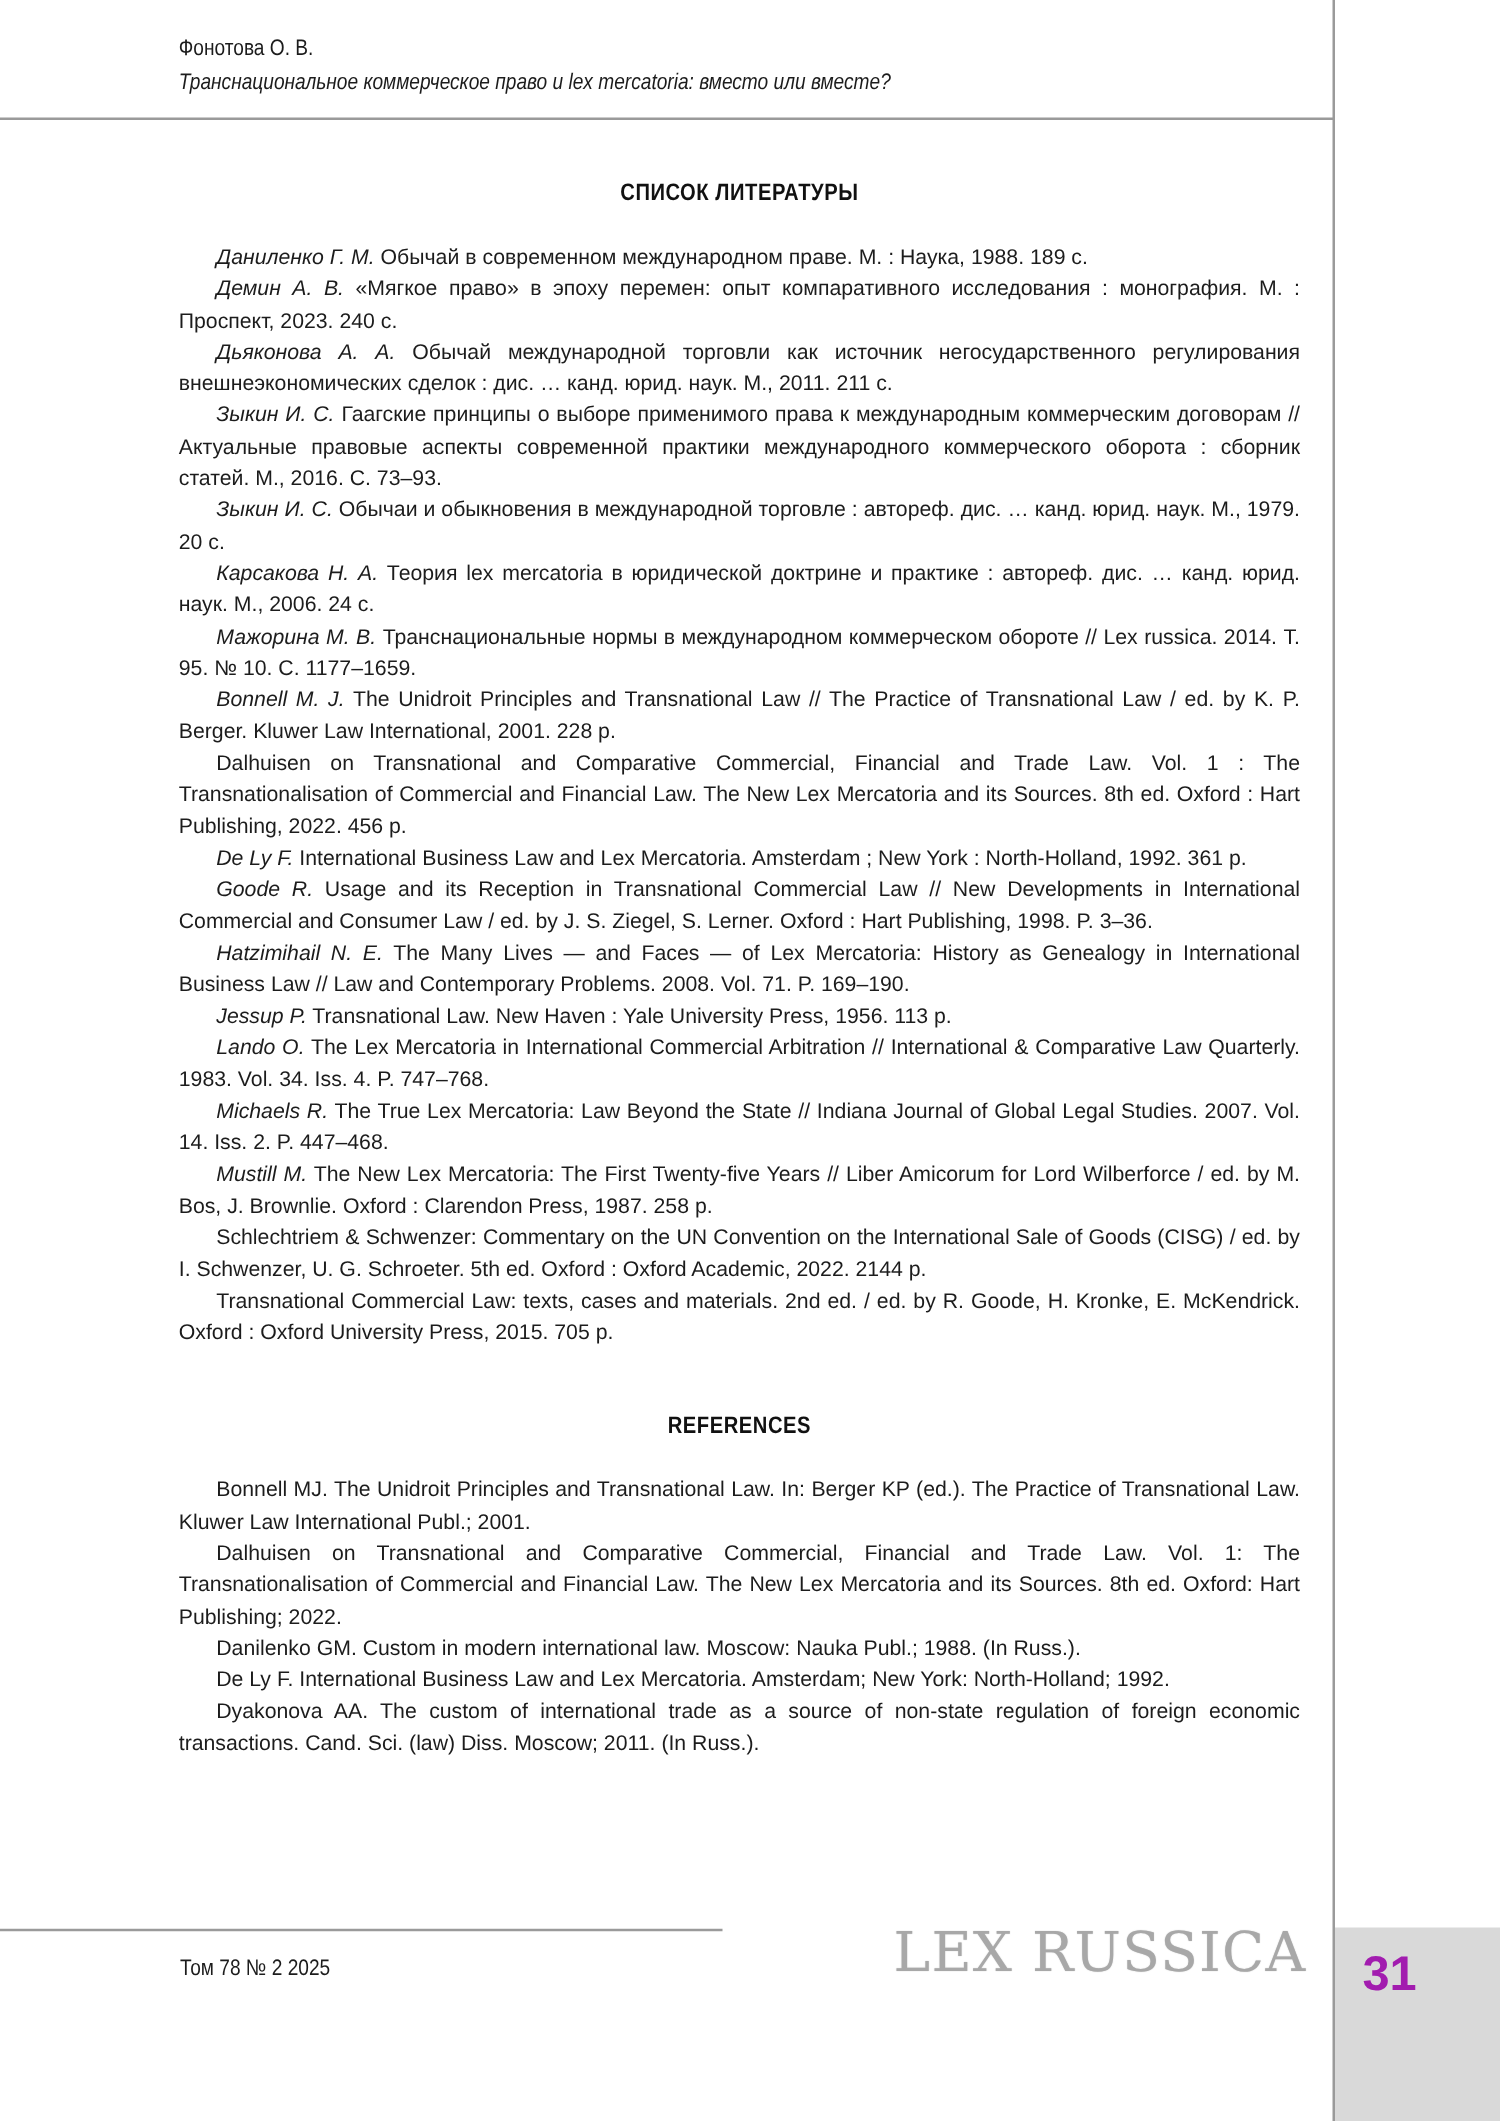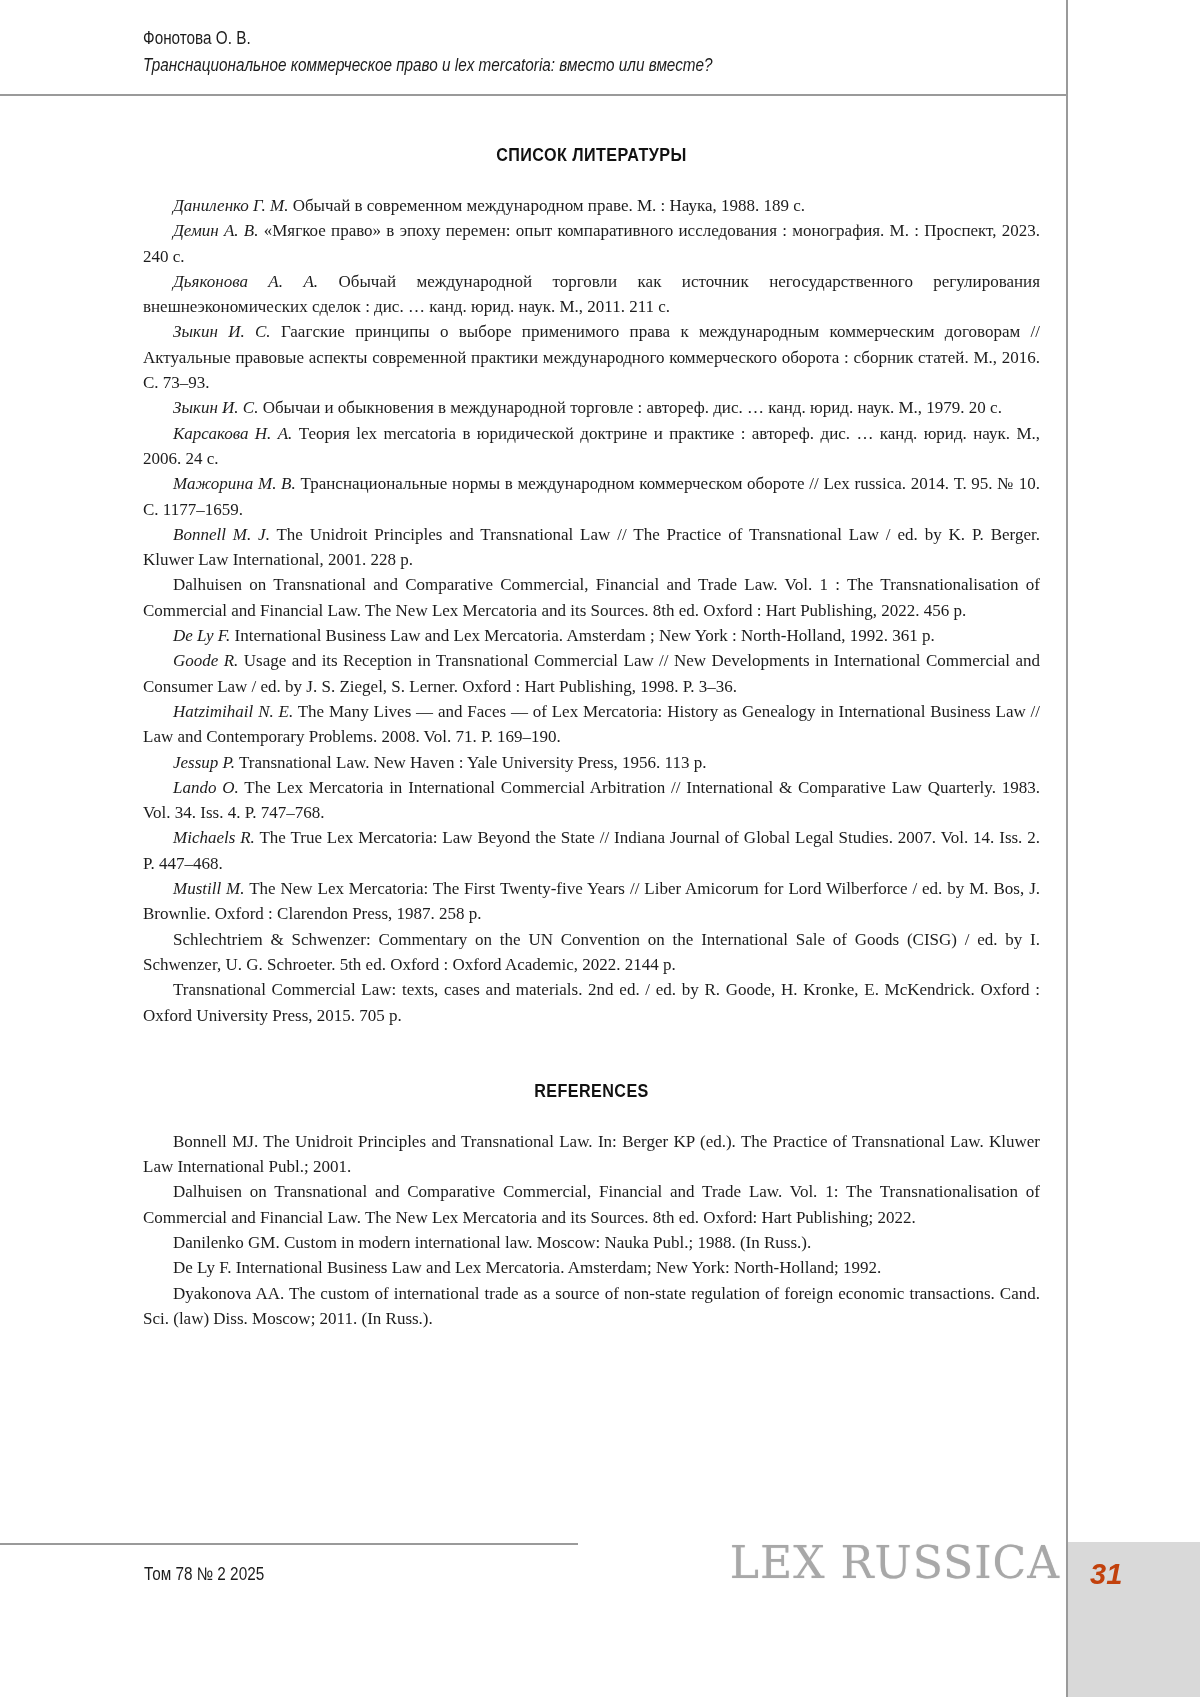--- a/index.html
+++ b/index.html
@@ -28,52 +28,52 @@
     width: 1067px; height: 2px; background: #9a9a9a;
   }
   .content {
     position: absolute; left: 143px; top: 144px; width: 897px;
   }
   .section-heading {
     text-align: center; font-weight: bold; font-size: 19px;
     transform: scaleX(0.85); transform-origin: center top;
     margin: 0 0 27px 0; letter-spacing: 0.5px; color: #111;
   }
-  .entries { margin: 0; font-family: Liberation Serif, serif; }
+  .entries { margin: 0; }
   .entry {
     margin: 0; font-size: 17px; line-height: 25.3px;
     text-align: justify; text-indent: 30px;
   }
   .entry .author { font-style: italic; }
   .refs-gap { height: 52px; }
   
   .footer-rule {
     position: absolute; left: 0; top: 1543px;
     width: 578px; height: 2px; background: #9a9a9a;
   }
   .footer-issue {
     position: absolute; left: 144px; top: 1564px;
     font-size: 18px; transform: scaleX(0.85); transform-origin: left top;
     white-space: nowrap; color: #1c1c1c;
   }
   .journal-logo {
     position: absolute; left: 700px; top: 1537px; width: 360px;
-    text-align: right;
+    text-align: center;
     font-family: "DejaVu Serif", serif;
     font-size: 44px; color: #a8a8a8; letter-spacing: 1px;
     white-space: nowrap;
     text-shadow: 0 0 1px #c8c8c8;
   }
   .page-number-box {
     position: absolute; left: 1068px; top: 1542px;
     width: 132px; height: 155px; background: #d9d9d9;
   }
   .page-number {
     position: absolute; left: 22px; top: 16px;
-    font-size: 29px; font-weight: bold; color: #c2410c; font-style: italic;
+    font-size: 39px; font-weight: bold; color: #a21caf;
   }
 </style>
 </head>
 <body>
 
 <div class="header">
   <p class="author-line">Фонотова О. В.</p>
   <p class="title-line">Транснациональное коммерческое право и lex mercatoria: вместо или вместе?</p>
 </div>
 <div class="header-rule"></div>

